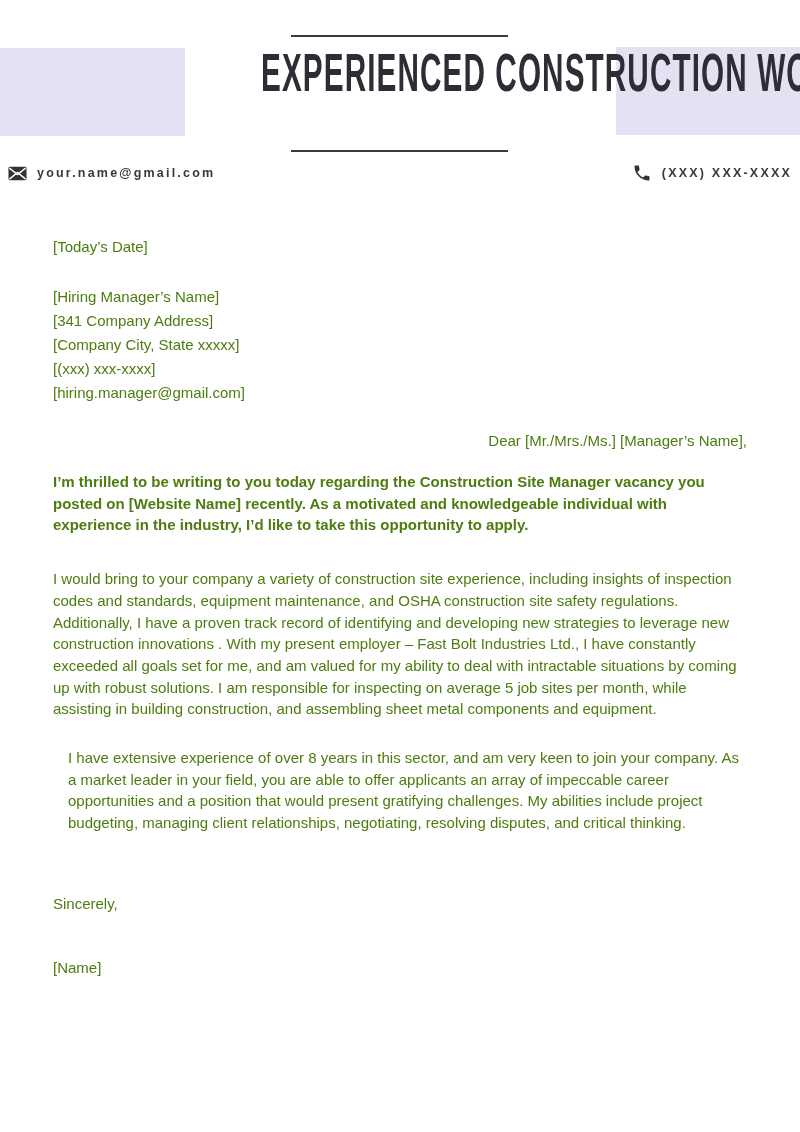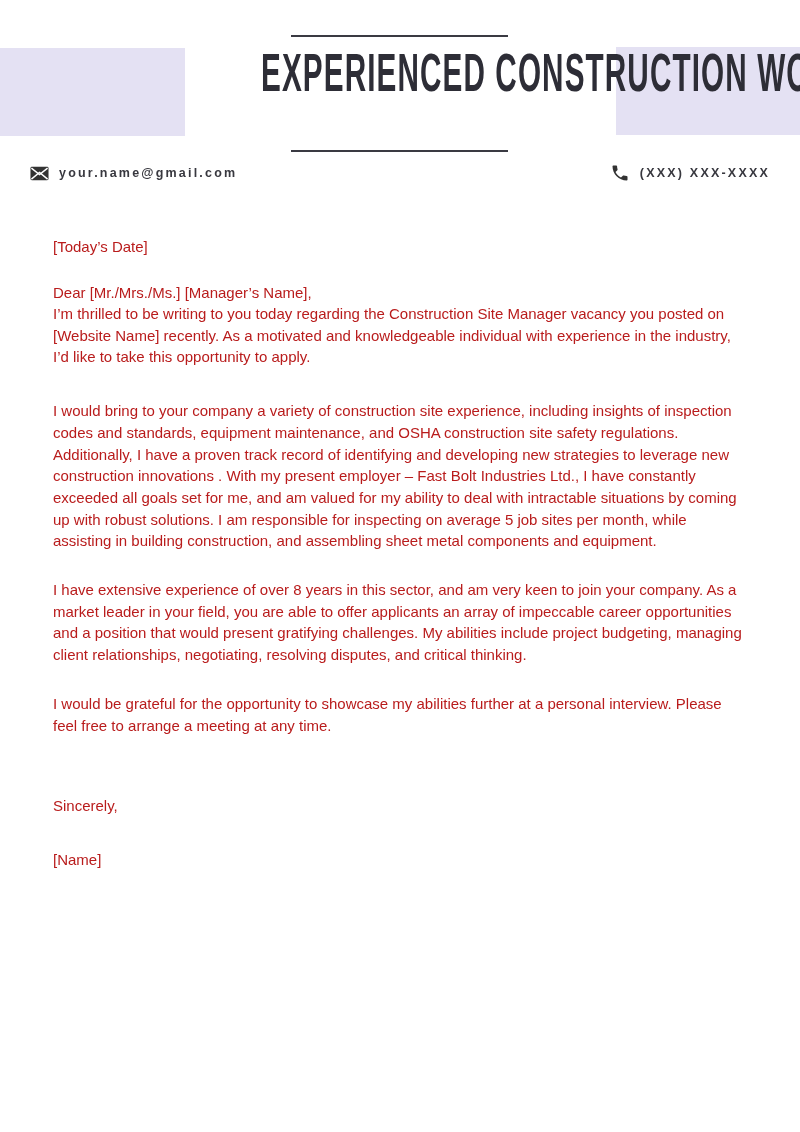--- a/index.html
+++ b/index.html
@@ -33,50 +33,50 @@
     white-space:nowrap;
     color:#2d2d36;
     transform:scaleX(0.55);
     transform-origin:50% 50%;
   }
 
   
   .contact-row{
     position:absolute;top:158px;left:0;right:0;height:30px;
     display:flex;justify-content:space-between;align-items:center;
-    padding:0 30px;z-index:2;
+    padding:0 8px;z-index:2;
   }
   .contact-item{display:flex;align-items:center;gap:10px;}
   .contact-item .icon{display:flex;align-items:center;flex:none;}
   .contact-text{
     font-size:12.5px;
     font-weight:700;
     letter-spacing:2.2px;
     color:#38383f;
     white-space:nowrap;
   }
 
   
   .letter{
     position:absolute;top:0;left:53px;right:53px;
     padding-top:237px;
     font-size:15px;
     line-height:21.7px;
-    color:#b91c1c;
+    color:#4d7c0f;
   }
   .date-line{line-height:20px;}
   .recipient-block{margin-top:28px;line-height:24px;}
-  .salutation{margin-top:26px;line-height:20px;}
+  .salutation{margin-top:26px;line-height:20px;text-align:right;}
   .para{margin-top:0;}
-  .para-1{margin-top:0;}
+  .para-1{margin-top:20px;font-weight:bold;}
   .para-2{margin-top:32px;}
-  .para-3{margin-top:27px;}
+  .para-3{margin-top:27px;margin-left:15px;}
   .para-4{margin-top:27px;}
   .closing{margin-top:60px;line-height:20px;}
-  .signature{margin-top:34px;line-height:20px;}
+  .signature{margin-top:44px;line-height:20px;}
 </style>
 </head>
 <body>
 
 <div class="page">
 
   <div class="rule rule-top"></div>
   <div class="accent-block accent-left"></div>
   <div class="accent-block accent-right"></div>
 
@@ -108,27 +108,33 @@
       <span class="contact-text">(XXX) XXX-XXXX</span>
     </div>
 
 
   </div>
 
   <div class="letter">
 
     <div class="date-line">[Today’s Date]</div>
 
+    <div class="recipient-block">
+      <div>[Hiring Manager’s Name]</div>
+      <div>[341 Company Address]</div>
+      <div>[Company City, State xxxxx]</div>
+      <div>[(xxx) xxx-xxxx]</div>
+      <div>[hiring.manager@gmail.com]</div>
+    </div>
 
     <div class="salutation">Dear [Mr./Mrs./Ms.] [Manager’s Name],</div>
 
     <p class="para para-1">I’m thrilled to be writing to you today regarding the Construction Site Manager vacancy you posted on [Website Name] recently. As a motivated and knowledgeable individual with experience in the industry, I’d like to take this opportunity to apply.</p>
     <p class="para para-2">I would bring to your company a variety of construction site experience, including insights of inspection codes and standards, equipment maintenance, and OSHA construction site safety regulations. Additionally, I have a proven track record of identifying and developing new strategies to leverage new construction innovations . With my present employer – Fast Bolt Industries Ltd., I have constantly exceeded all goals set for me, and am valued for my ability to deal with intractable situations by coming up with robust solutions. I am responsible for inspecting on average 5 job sites per month, while assisting in building construction, and assembling sheet metal components and equipment.</p>
     <p class="para para-3">I have extensive experience of over 8 years in this sector, and am very keen to join your company. As a market leader in your field, you are able to offer applicants an array of impeccable career opportunities and a position that would present gratifying challenges. My abilities include project budgeting, managing client relationships, negotiating, resolving disputes, and critical thinking.</p>
-    <p class="para para-4">I would be grateful for the opportunity to showcase my abilities further at a personal interview. Please feel free to arrange a meeting at any time.</p>
 
     <div class="closing">Sincerely,</div>
 
     <div class="signature">[Name]</div>
 
   </div>
 
 </div>
 
 </body></html>

